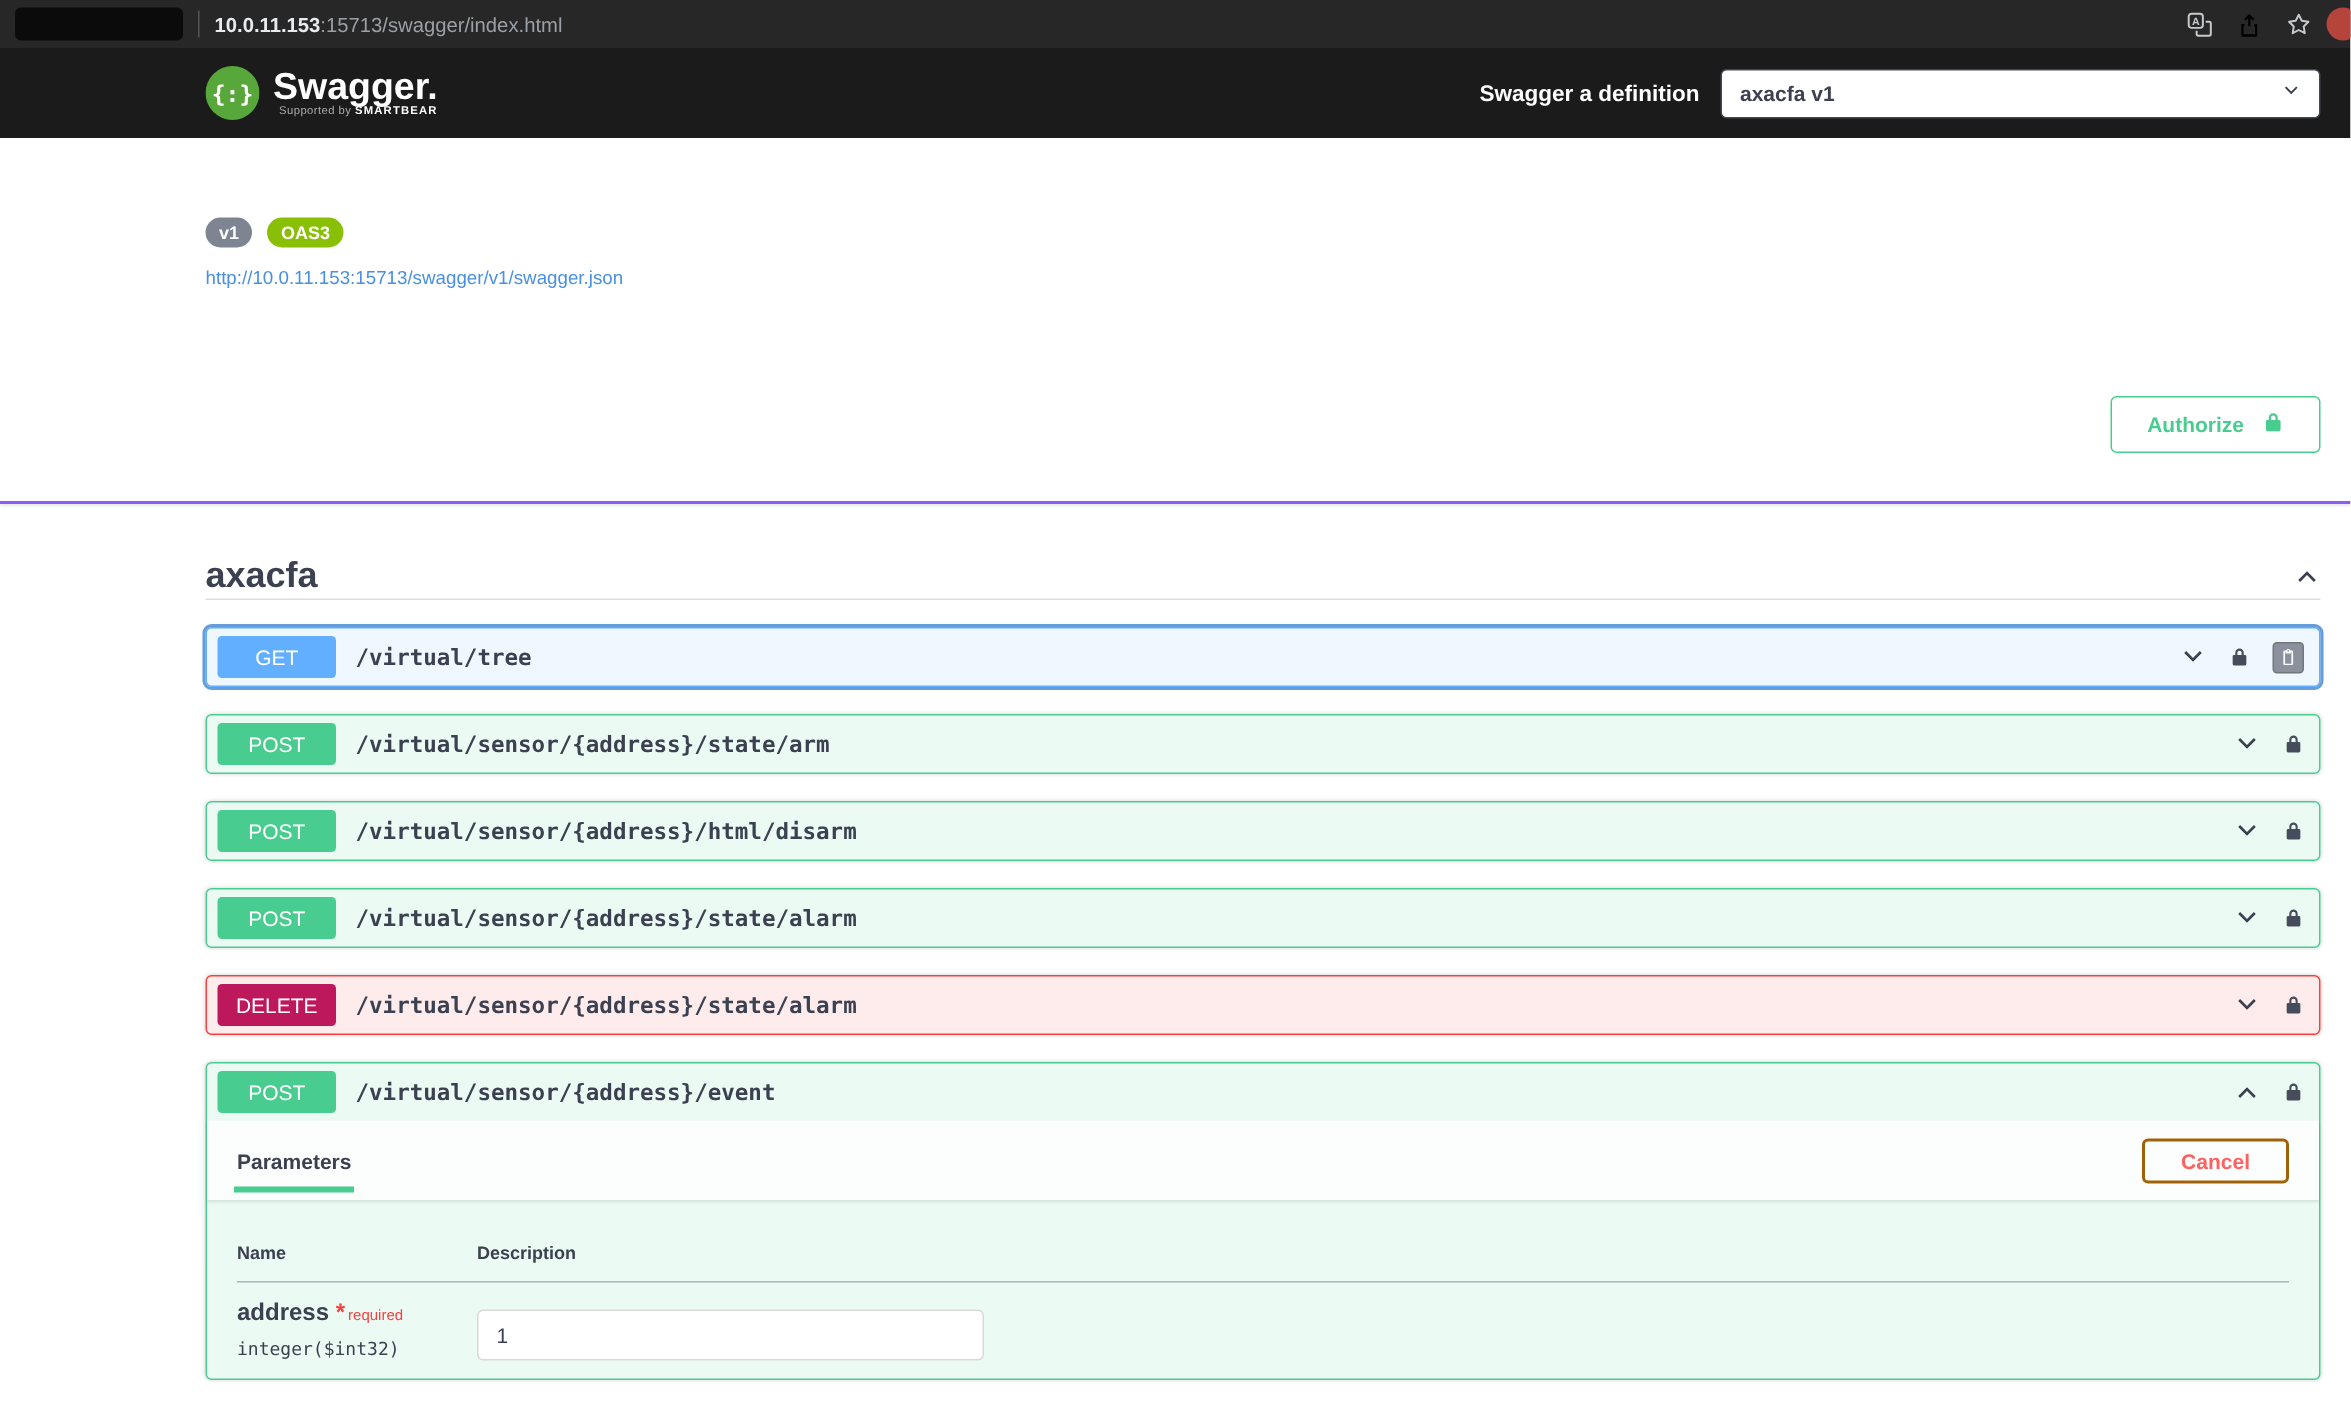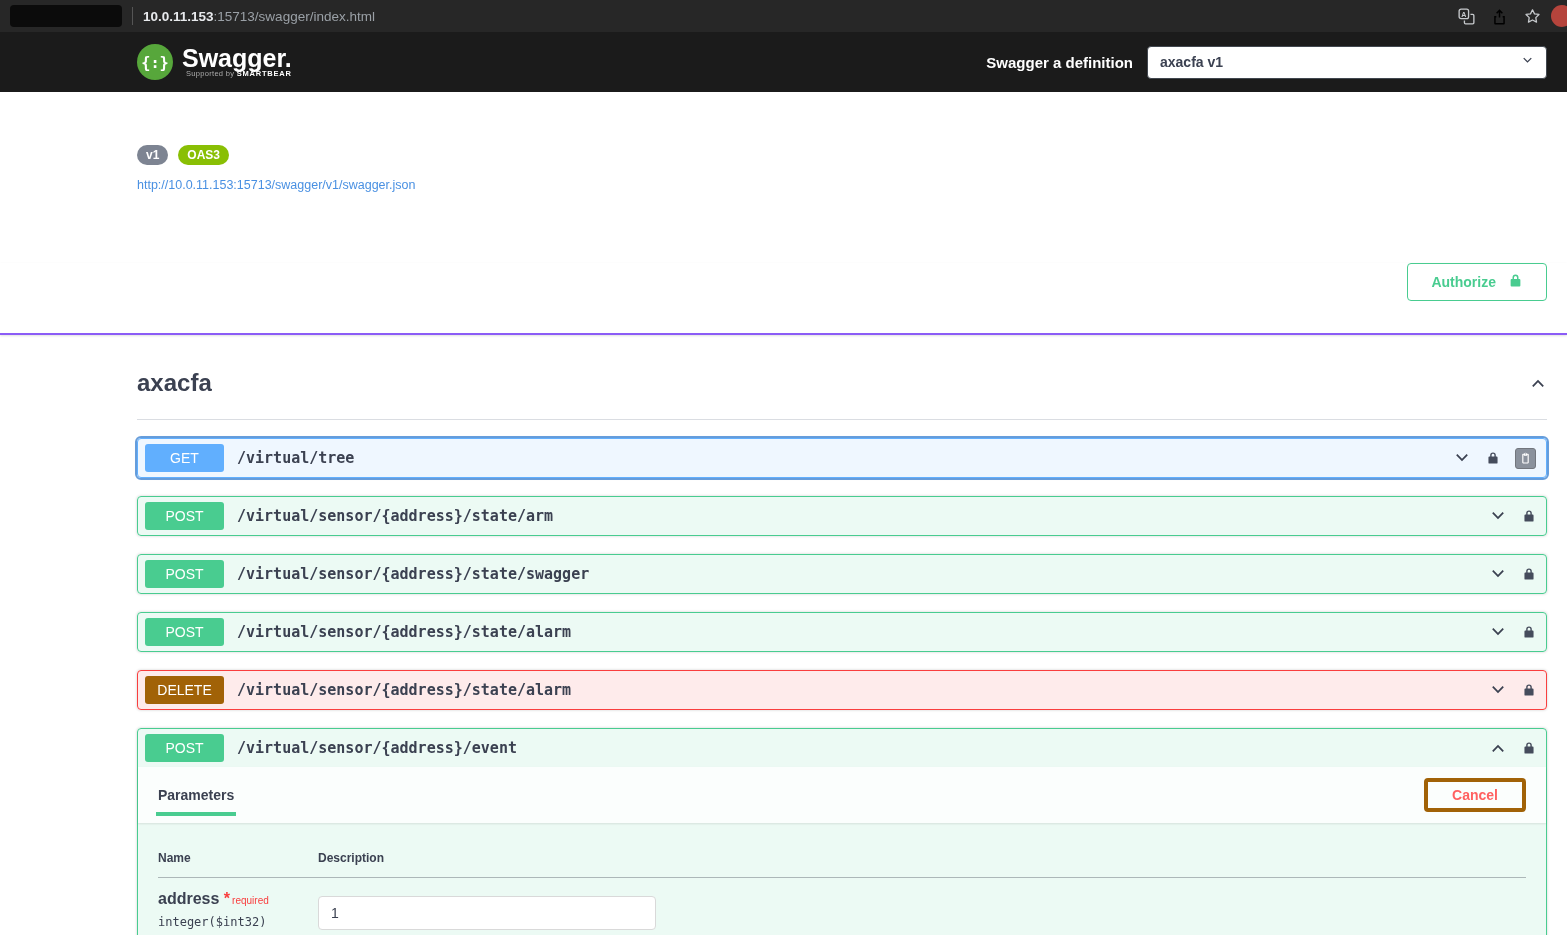--- a/index.html
+++ b/index.html
@@ -50,55 +50,55 @@
     border-bottom:2px solid #8b5cf6; box-shadow:0 1px 2px rgba(0,0,0,.12); }
   .auth-wrapper { display:flex; justify-content:flex-end; }
   .btn-authorize { display:flex; align-items:center; gap:12px; background:transparent;
     border:1px solid #49cc90; color:#49cc90; font-weight:700; font-size:14px;
     padding:8px 23px; border-radius:4px; cursor:pointer; font-family:inherit; }
   .btn-authorize svg { width:15px; height:17px; fill:#49cc90; }
 
   
   .tag-section { margin-top:30px; }
   .opblock-tag { display:flex; align-items:center; justify-content:space-between;
-    padding:4px 0 22px; border-bottom:1px solid #dadde2; margin-bottom:18px; cursor:pointer; }
+    padding:4px 0 1px; border-bottom:1px solid #dadde2; margin-bottom:18px; cursor:pointer; }
   .opblock-tag h3 { font-size:24px; font-weight:700; color:#3b4151; }
   .expand-btn { background:none; border:none; cursor:pointer; padding:2px; }
   .expand-btn svg { width:20px; height:20px; fill:#3b4151; }
 
   
   .opblock { border-radius:4px; margin-bottom:18px; box-shadow:0 0 3px rgba(0,0,0,.19); }
   .opblock-get { background:rgba(97,175,254,.1); border:1px solid #61affe; }
   .opblock-get.focused { outline:2px solid rgba(76,141,214,.85); }
   .opblock-post { background:rgba(73,204,144,.1); border:1px solid #49cc90; }
   .opblock-delete { background:rgba(249,62,62,.1); border:1px solid #f93e3e; }
   .opblock-summary { display:flex; align-items:center; padding:5px 10px 5px 7px; cursor:pointer; }
   .method { width:79px; text-align:center; padding:6px 0; border-radius:3px; color:#fff;
     font-weight:400; font-size:14px; flex:none; }
-  .method-get { background:#61affe; } .method-post { background:#49cc90; } .method-delete { background:#a16207; }
+  .method-get { background:#61affe; } .method-post { background:#49cc90; } .method-delete { background:#be185d; }
   .path { margin-left:13px; font-family:"DejaVu Sans Mono","Liberation Mono",monospace;
     font-size:15px; font-weight:600; color:#3b4151; }
   .controls { margin-left:auto; display:flex; align-items:center; gap:15px; }
   .chev { background:none; border:none; cursor:pointer; padding:0; line-height:0; }
   .chev svg { width:18px; height:18px; fill:#3b4151; }
   .chev.up svg { transform:rotate(180deg); }
   .lock-btn { background:none; border:none; cursor:pointer; padding:0; line-height:0; }
   .lock-btn svg { width:14px; height:16px; fill:#454c5c; }
   .copy-btn { width:21px; height:21px; background:#8a919c; border:1px solid #72767d;
     border-radius:3px; display:flex; align-items:center; justify-content:center; cursor:pointer; }
   .copy-btn svg { width:13px; height:13px; fill:#fff; }
 
   
   .section-header { display:flex; align-items:center; justify-content:space-between;
     padding:11px 20px; background:rgba(255,255,255,.8); box-shadow:0 1px 2px rgba(0,0,0,.1);
     min-height:53px; }
   .tab-item h4 { font-size:14px; font-weight:700; color:#3b4151; position:relative; cursor:pointer; }
   .tab-item.active h4:after { content:""; position:absolute; left:-2px; right:-2px;
     bottom:-13px; height:4px; background:#49cc90; }
-  .btn-cancel { border:4px solid #a16207; color:#ff6060; background:transparent;
+  .btn-cancel { border:2px solid #a16207; color:#ff6060; background:transparent;
     font-weight:700; font-size:14px; padding:5px 24px; border-radius:4px; cursor:pointer;
     font-family:inherit; }
 
   .parameters-wrap { padding:28px 20px 0; }
   table.parameters { width:100%; border-collapse:collapse; }
   .parameters th { text-align:left; font-size:12px; font-weight:700; color:#3b4151;
     padding:0 0 12px; border-bottom:1px solid rgba(59,65,81,.2); }
   th.col-name { width:160px; }
   .parameters td { padding:12px 0 0; vertical-align:top; }
   .param-name { font-size:16px; font-weight:700; color:#3b4151; }
@@ -224,21 +224,21 @@
         <button class="lock-btn"><svg viewBox="0 0 20 20">
               <path d="M15.2 8H14V6a4 4 0 0 0-8 0v2H4.8A1.3 1.3 0 0 0 3.5 9.3v7.4A1.3 1.3 0 0 0 4.8 18h10.4a1.3 1.3 0 0 0 1.3-1.3V9.3A1.3 1.3 0 0 0 15.2 8zM12 8H8V6a2 2 0 0 1 4 0z"></path>
             </svg></button>
       </div>
     </div>
   </div>
 
   <div class="opblock opblock-post">
     <div class="opblock-summary">
       <span class="method method-post">POST</span>
-      <span class="path">/virtual/sensor/{address}/state/swagger</span>
+      <span class="path">/virtual/sensor/{address}/html/disarm</span>
       <div class="controls">
         <button class="chev"><svg viewBox="0 0 20 20">
               <path d="M10 13.5L3.5 7l1.4-1.4L10 10.7l5.1-5.1L16.5 7z"></path>
             </svg></button>
         <button class="lock-btn"><svg viewBox="0 0 20 20">
               <path d="M15.2 8H14V6a4 4 0 0 0-8 0v2H4.8A1.3 1.3 0 0 0 3.5 9.3v7.4A1.3 1.3 0 0 0 4.8 18h10.4a1.3 1.3 0 0 0 1.3-1.3V9.3A1.3 1.3 0 0 0 15.2 8zM12 8H8V6a2 2 0 0 1 4 0z"></path>
             </svg></button>
       </div>
     </div>
   </div>

